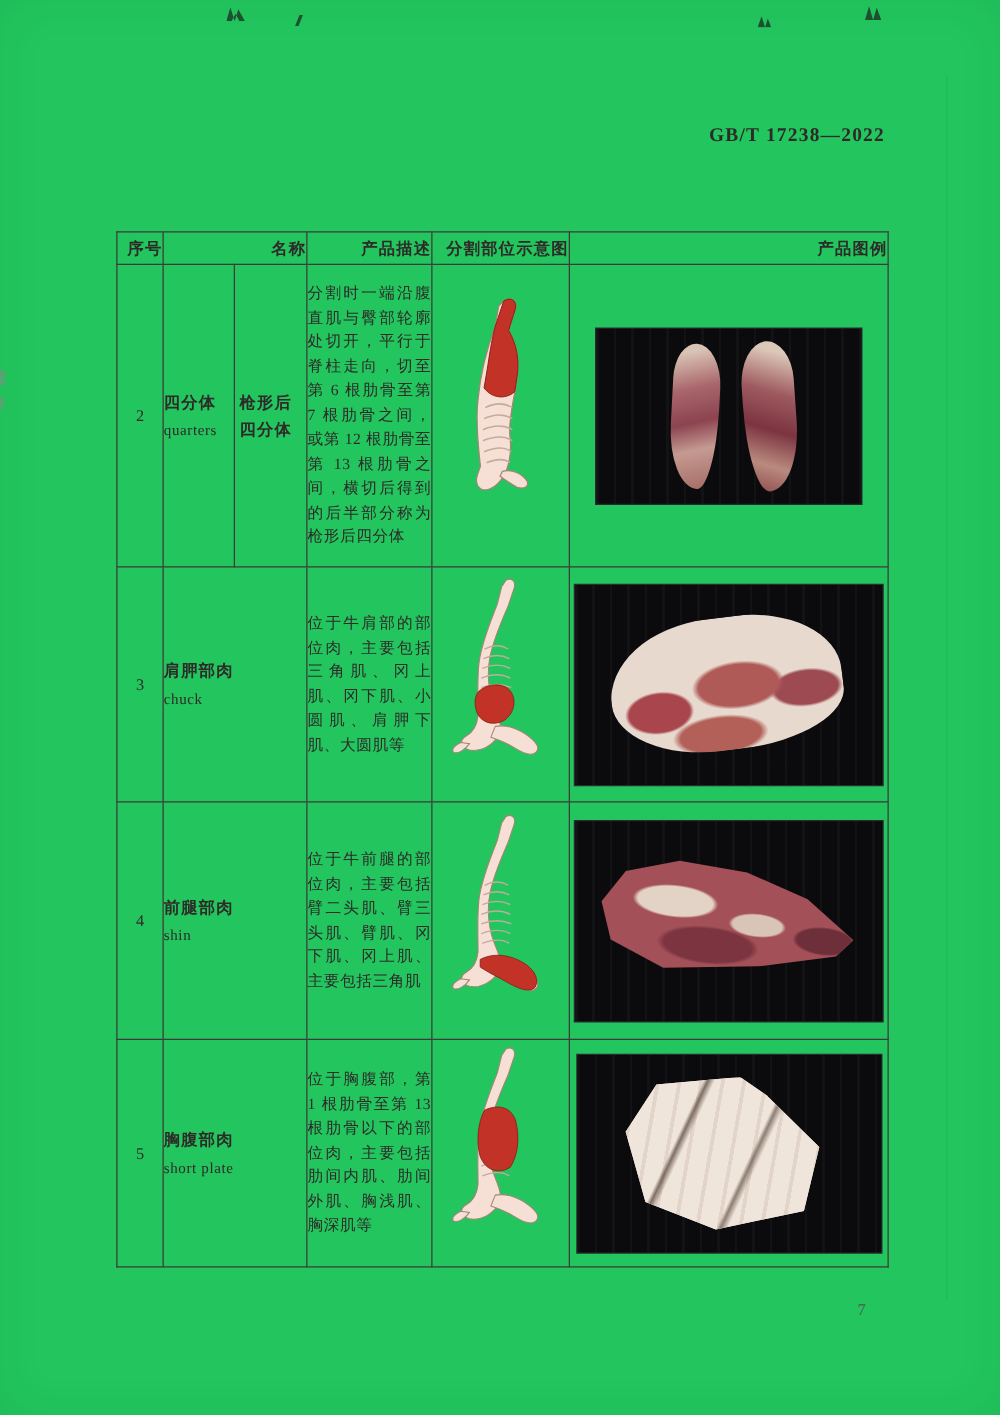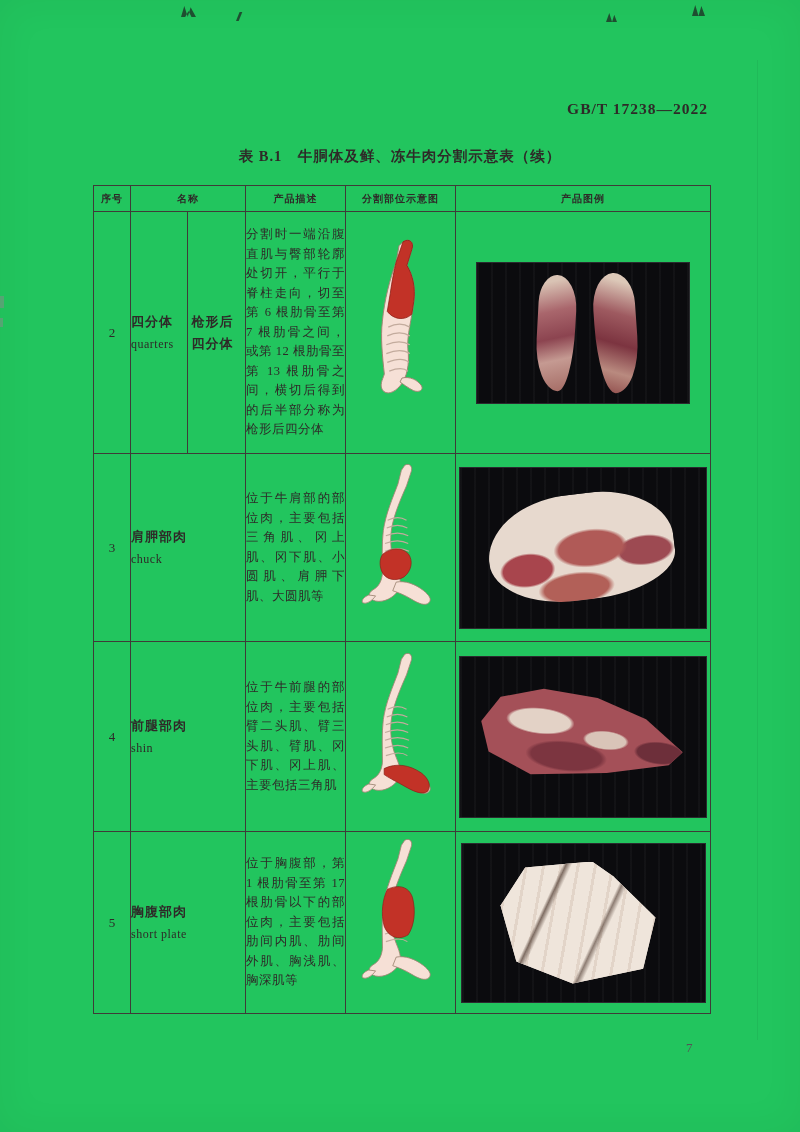--- a/index.html
+++ b/index.html
@@ -15,21 +15,21 @@
   .e1{left:0;top:296px;width:4px;height:12px;}
   .e2{left:0;top:318px;width:3px;height:9px;}
   .vline{position:absolute;left:757px;top:60px;width:1px;height:980px;background:rgba(0,0,0,0.05);}
 
   .header-code{position:absolute;top:100px;right:92px;font-weight:bold;font-size:15.5px;letter-spacing:1px;}
   .table-title{position:absolute;top:147px;left:0;width:100%;text-align:center;font-weight:bold;font-size:14.5px;letter-spacing:1px;}
   .pageno{position:absolute;top:1040px;left:686px;font-size:13px;color:#555;}
 
   table.cuts{position:absolute;left:93px;top:185px;width:617px;border-collapse:collapse;table-layout:fixed;}
   table.cuts th,table.cuts td{border:1px solid #3f3b38;padding:0;vertical-align:middle;}
-  table.cuts th{font-size:10px;font-weight:bold;height:25px;letter-spacing:1px;}
+  table.cuts th{font-size:13px;font-weight:bold;height:25px;letter-spacing:1px;text-align:right;}
   td.no{text-align:center;font-size:13px;}
   td.name{text-align:left;font-size:13px;font-weight:bold;letter-spacing:1px;line-height:22px;}
   td.name .en{font-weight:normal;font-size:12px;letter-spacing:.5px;font-family:Liberation Serif, serif;}
   td.name .subwrap{width:50px;margin:0 auto;line-height:22px;}
   td.desc{padding:8px 9px;margin-left:44px;}
   td.desc div{font-size:12.5px;line-height:19.5px;text-align:justify;text-justify:inter-ideograph;letter-spacing:.5px;}
   td.diag{text-align:center;}
   td.photo-cell{text-align:center;}
 
   .photo{position:relative;margin:0 auto;background:#0b0b0e;overflow:hidden;
@@ -109,21 +109,20 @@
 <div class="page">
   <div class="mark m1"></div>
   <div class="mark m2"></div>
   <div class="mark m3"></div>
   <div class="mark m4"></div>
   <div class="edge-mark e1"></div>
   <div class="edge-mark e2"></div>
   <div class="vline"></div>
 
   <div class="header-code">GB/T 17238—2022</div>
-  <div class="table-title">表 B.1　牛胴体及鲜、冻牛肉分割示意表（续）</div>
 
   <table class="cuts">
     <colgroup>
       <col style="width:37px">
         <col style="width:57px">
         <col style="width:58px">
       <col style="width:100px">
         <col style="width:110px">
         <col style="width:255px">
     </colgroup>
@@ -206,21 +205,21 @@
       </td>
     </tr>
 
     <tr style="height:182px">
       <td class="no">5</td>
       <td class="name" colspan="2">
         <div>胸腹部肉</div>
         <div class="en">short plate</div>
       </td>
       <td class="desc">
-        <div>位于胸腹部，第 1 根肋骨至第 17 根肋骨以下的部位肉，主要包括肋间内肌、肋间外肌、胸浅肌、胸深肌等</div>
+        <div>位于胸腹部，第 1 根肋骨至第 13 根肋骨以下的部位肉，主要包括肋间内肌、肋间外肌、胸浅肌、胸深肌等</div>
       </td>
       <td class="diag">
         <svg class="diag-svg" viewBox="0 0 110 200" width="95" height="172">
           <use href="#carcass-full"></use>
           <path class="hl" d="M40,63 C53,57 65,60 69,73 C73,89 71,105 64,116 C53,123 41,119 36,106 C32,92 34,74 40,63 Z"></path>
         </svg>
       </td>
       <td class="photo-cell">
         <div class="photo photo-5">
           <div class="meat5"></div>

